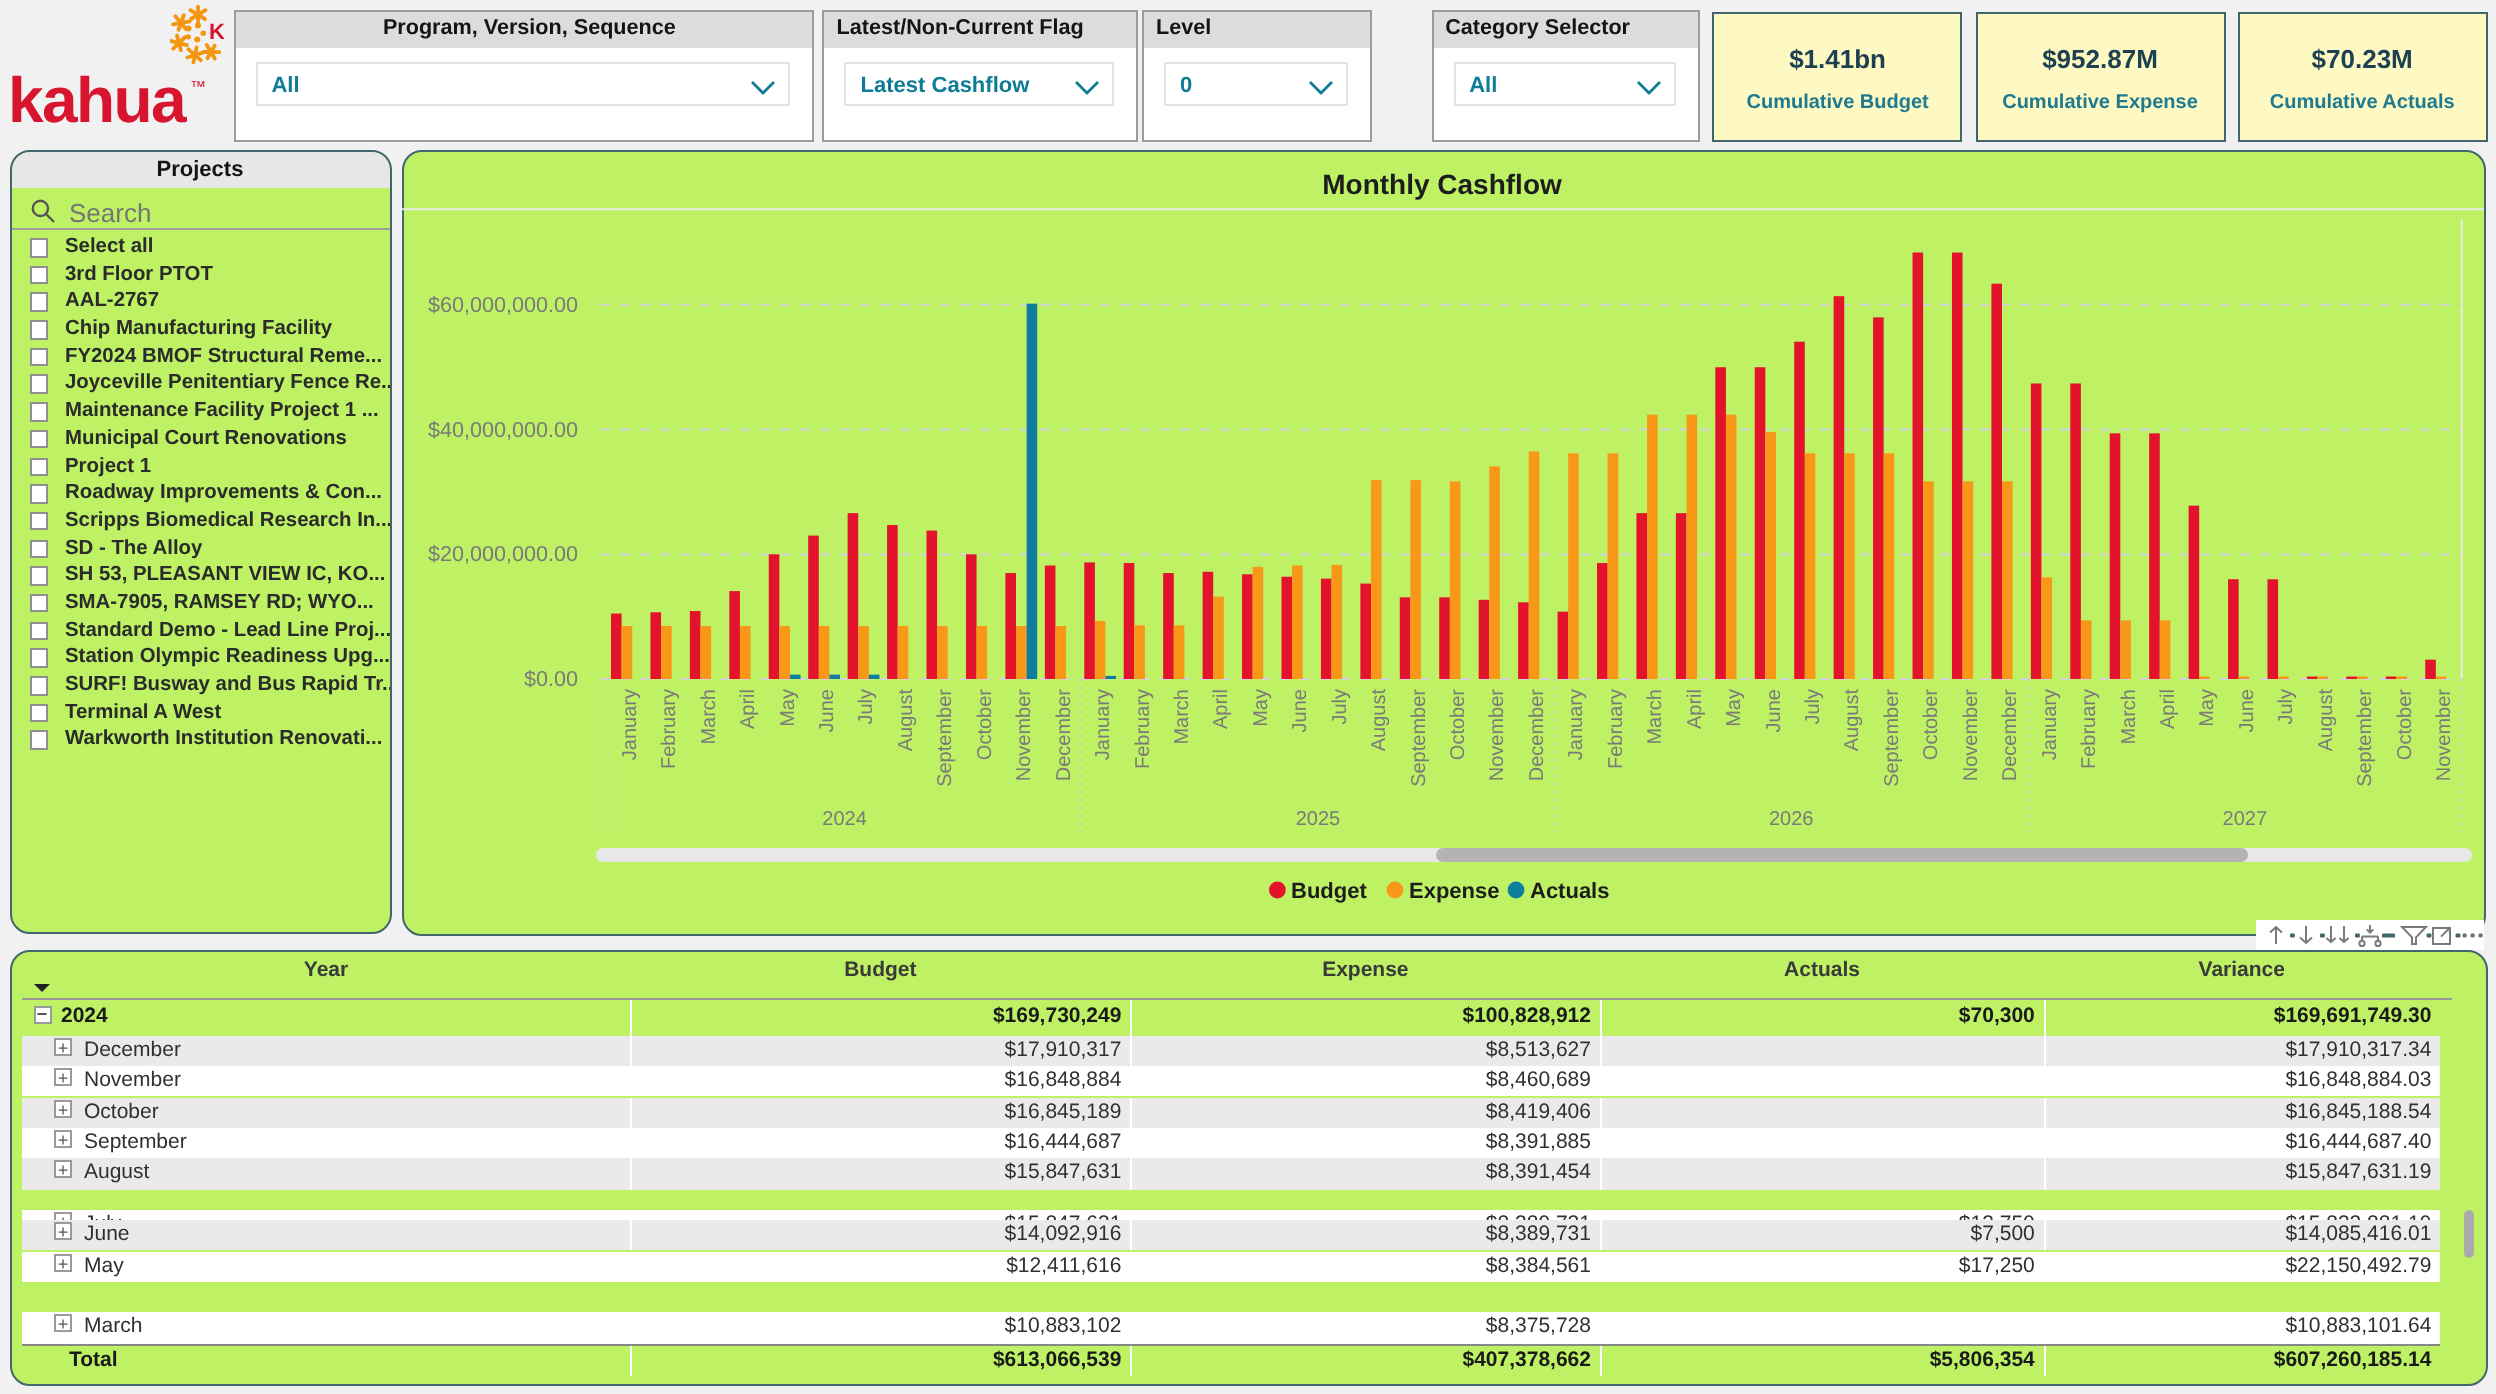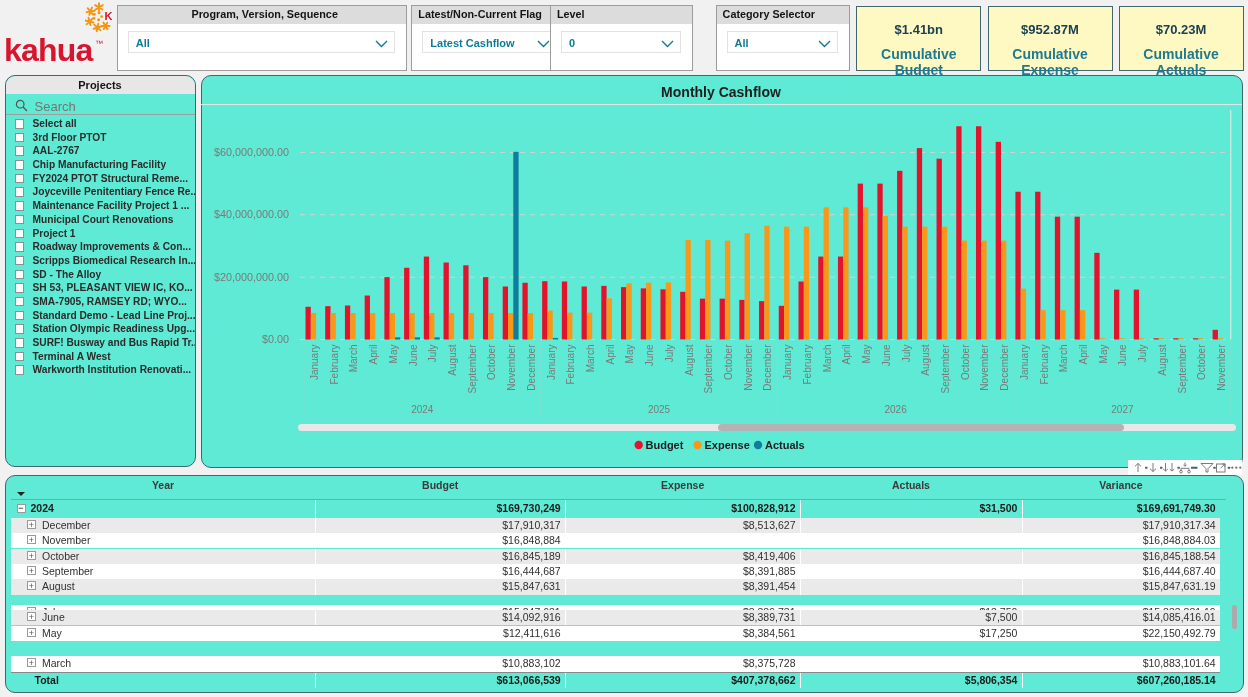--- a/index.html
+++ b/index.html
@@ -14,24 +14,24 @@
 
 .fbox { position:absolute; top:4.6px; height:66px; background:#fff; border:1px solid #9C9C9C; }
 .fhead { height:18.2px; background:#DCDCDC; color:#141414; font-size:10.8px; font-weight:bold; line-height:16px; padding-left:6px; }
 .fdrop { position:absolute; left:10px; right:11px; top:25.2px; height:22.6px; border:1px solid #e2e2e2; }
 .fval { position:absolute; left:7px; top:5px; font-size:11px; font-weight:bold; color:#0E7C96; }
 .chev { position:absolute; right:6px; top:8px; }
 
 
 .kpi { position:absolute; top:5.5px; width:125px; height:65px; background:#fef9c3; border:1px solid #41666C; text-align:center; }
 .kval { margin-top:15px; font-size:13px; font-weight:bold; color:#1D4150; }
-.klbl { margin-top:9px; font-size:14px; font-weight:bold; color:#1F7A90; }
-
-
-.panel { position:absolute; background:#5eead4; border:1.3px solid #41666C; border-radius:10px; }
+.klbl { margin-top:9px; font-size:10px; font-weight:bold; color:#1F7A90; }
+
+
+.panel { position:absolute; background:#bef264; border:1.3px solid #41666C; border-radius:10px; }
 #projpanel { left:4.5px; top:75px; width:191px; height:392px; overflow:hidden; }
 #chartpanel { left:201px; top:75px; width:1042px; height:392.5px; }
 #chartpanel svg { position:absolute; left:-1.3px; top:0px; }
 #tablepanel { left:4.5px; top:475px; width:1239px; height:217.5px; }
 
 #projhead { height:18px; background:#E7E7E7; border-radius:9px 9px 0 0; text-align:center; font-size:11px; font-weight:bold; color:#141414; line-height:18px; }
 #searchrow { position:relative; height:19px; margin-top:2px; border-bottom:1px solid #9E9E9E; }
 #searchrow svg { position:absolute; left:9px; top:3px; }
 #searchtxt { position:absolute; left:29px; top:3px; font-size:13px; color:#757575; }
 #plist { margin-top:2px; }
@@ -102,21 +102,21 @@
   </div>
 <div class="fbox" style="left:411.3px;width:158px;">
 <div class="fhead">Latest/Non-Current Flag</div>
 <div class="fdrop">
       <span class="fval">Latest Cashflow</span>
 <svg class="chev" width="13" height="8" viewBox="0 0 13 8">
         <path d="M1 1 L6.5 6.5 L12 1" fill="none" stroke="#0E7C96" stroke-width="1.4"></path>
       </svg>
 </div>
   </div>
-<div class="fbox" style="left:550px;width:143px;">
+<div class="fbox" style="left:571px;width:115px;">
 <div class="fhead">Level</div>
 <div class="fdrop">
       <span class="fval">0</span>
 <svg class="chev" width="13" height="8" viewBox="0 0 13 8">
         <path d="M1 1 L6.5 6.5 L12 1" fill="none" stroke="#0E7C96" stroke-width="1.4"></path>
       </svg>
 </div>
   </div>
 <div class="fbox" style="left:715.6px;width:134px;">
 <div class="fhead">Category Selector</div>
@@ -160,21 +160,21 @@
 <div class="pitem">
         <span class="cb"></span>
         <span class="plbl">AAL-2767</span>
       </div>
 <div class="pitem">
         <span class="cb"></span>
         <span class="plbl">Chip Manufacturing Facility</span>
       </div>
 <div class="pitem">
         <span class="cb"></span>
-        <span class="plbl">FY2024 PTOT Structural Reme...</span>
+        <span class="plbl">FY2024 BMOF Structural Reme...</span>
       </div>
 <div class="pitem">
         <span class="cb"></span>
         <span class="plbl">Joyceville Penitentiary Fence Re...</span>
       </div>
 <div class="pitem">
         <span class="cb"></span>
         <span class="plbl">Maintenance Facility Project 1 ...</span>
       </div>
 <div class="pitem">
@@ -438,33 +438,34 @@
 <div style="left:304.2px; width:250px; text-align:center;">Budget</div>
 <div style="left:554.2px; width:235px; text-align:center;">Expense</div>
 <div style="left:789px; width:222px; text-align:center;">Actuals</div>
 <div style="left:1010.9px; width:198px; text-align:center;">Variance</div>
 <div style="left:5.5px; top:16px; width:0; height:0; border-left:4px solid transparent; border-right:4px solid transparent; border-top:4.5px solid #222;"></div>
 </div>
 <div id="row2024">
 <div class="c0"><span class="minus">−</span><span style="margin-left:5px;">2024</span></div>
 <div class="c1">$169,730,249</div>
       <div class="c2">$100,828,912</div>
-      <div class="c3">$31,500</div>
+      <div class="c3">$70,300</div>
       <div class="c4">$169,691,749.30</div>
 </div>
 <div class="trow odd" style="top:41.7px">
       <div class="c0"><span class="plus">+</span><span class="mname">December</span></div>
       <div class="c1">$17,910,317</div>
       <div class="c2">$8,513,627</div>
       <div class="c3"></div>
       <div class="c4">$17,910,317.34</div>
     </div>
 <div class="trow even" style="top:57.1px">
       <div class="c0"><span class="plus">+</span><span class="mname">November</span></div>
       <div class="c1">$16,848,884</div>
+      <div class="c2">$8,460,689</div>
       <div class="c3"></div>
       <div class="c4">$16,848,884.03</div>
     </div>
 <div class="trow odd" style="top:72.5px">
       <div class="c0"><span class="plus">+</span><span class="mname">October</span></div>
       <div class="c1">$16,845,189</div>
       <div class="c2">$8,419,406</div>
       <div class="c3"></div>
       <div class="c4">$16,845,188.54</div>
     </div>

